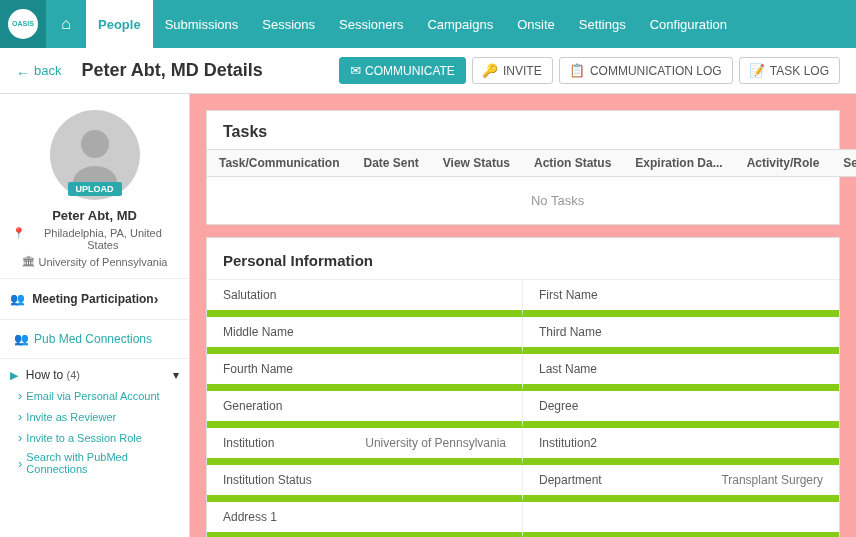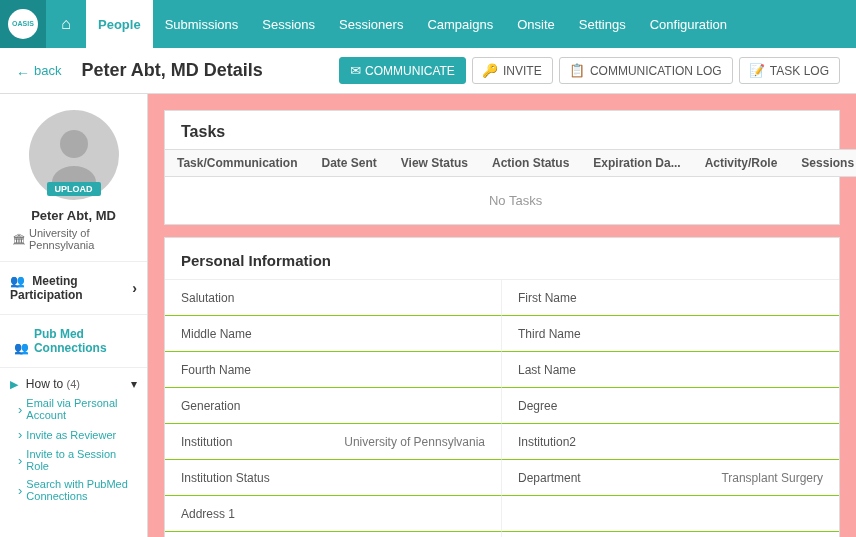--- a/index.html
+++ b/index.html
@@ -108,21 +108,21 @@
 
     
     .main-layout {
       display: flex;
       height: calc(537px - 48px - 46px);
       overflow: hidden;
     }
 
     
     .sidebar {
-      width: 148px;
+      width: 190px;
       background: #fff;
       border-right: 1px solid #ddd;
       flex-shrink: 0;
       overflow-y: auto;
     }
     .sidebar-profile {
       display: flex;
       flex-direction: column;
       align-items: center;
       padding: 16px 12px 10px;
@@ -194,21 +194,20 @@
       padding: 4px 0;
     }
     .sidebar-link {
       display: flex;
       align-items: flex-end;
       gap: 5px;
       font-size: 12px;
       color: #2baaad;
       padding: 4px 0 4px 4px;
       cursor: pointer;
-      font-weight: bold;
     }
     .sidebar-subsection {
       padding: 6px 10px;
     }
     .sidebar-subsection-title {
       display: flex;
       align-items: center;
       justify-content: space-between;
       font-size: 12px;
       color: #333;
@@ -284,21 +283,21 @@
     }
     .info-grid {
       display: grid;
       grid-template-columns: 1fr 1fr;
       border-bottom: 1px solid #eee;
     }
     .info-cell {
       display: flex;
       align-items: center;
       padding: 8px 16px;
-      border-bottom: 1px solid #84cc16;
+      border-bottom: 7px solid #84cc16;
       min-height: 36px;
     }
     .info-cell:nth-child(odd) {
       border-right: 1px solid #f0f0f0;
     }
     .info-label {
       font-size: 12px;
       color: #555;
       min-width: 110px;
       flex-shrink: 0;
@@ -389,20 +388,24 @@
       <div class="avatar-container">
         <div class="avatar-circle">
           <svg width="70" height="70" viewBox="0 0 70 70">
             <circle cx="35" cy="24" r="14" fill="#aaa"></circle>
             <ellipse cx="35" cy="62" rx="22" ry="16" fill="#aaa"></ellipse>
           </svg>
         </div>
         <div class="upload-badge">UPLOAD</div>
       </div>
       <div class="profile-name">Peter Abt, MD</div>
+      <div class="profile-location">
+        <span class="icon-pin"></span>
+        <span>Philadelphia, PA, United States</span>
+      </div>
       <div class="profile-institution">
         <span class="icon-building"></span>
         <span>University of Pennsylvania</span>
       </div>
     </div>
 
     <div class="sidebar-section">
       <div class="sidebar-section-title">
         <span>
           <span class="icon-people"></span>

